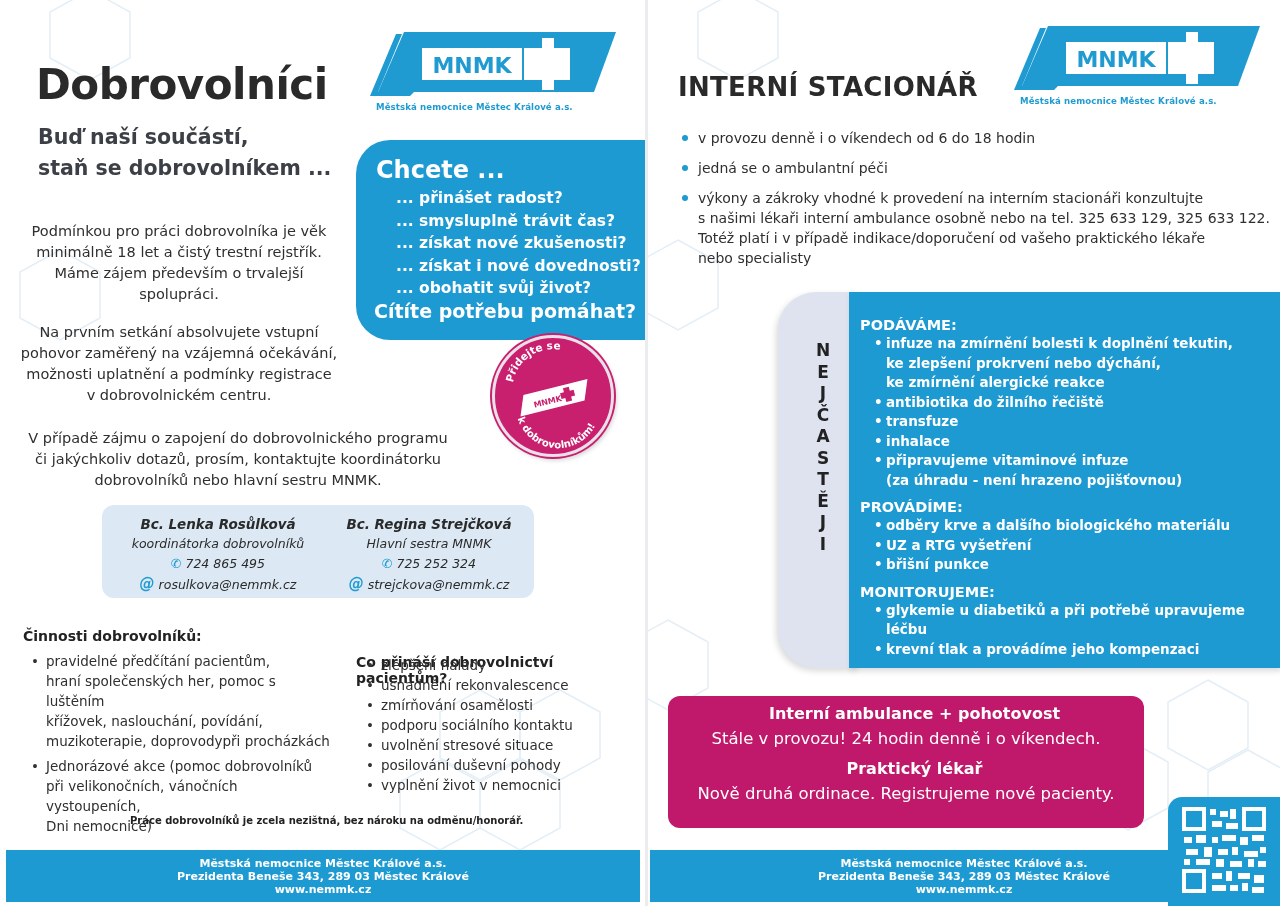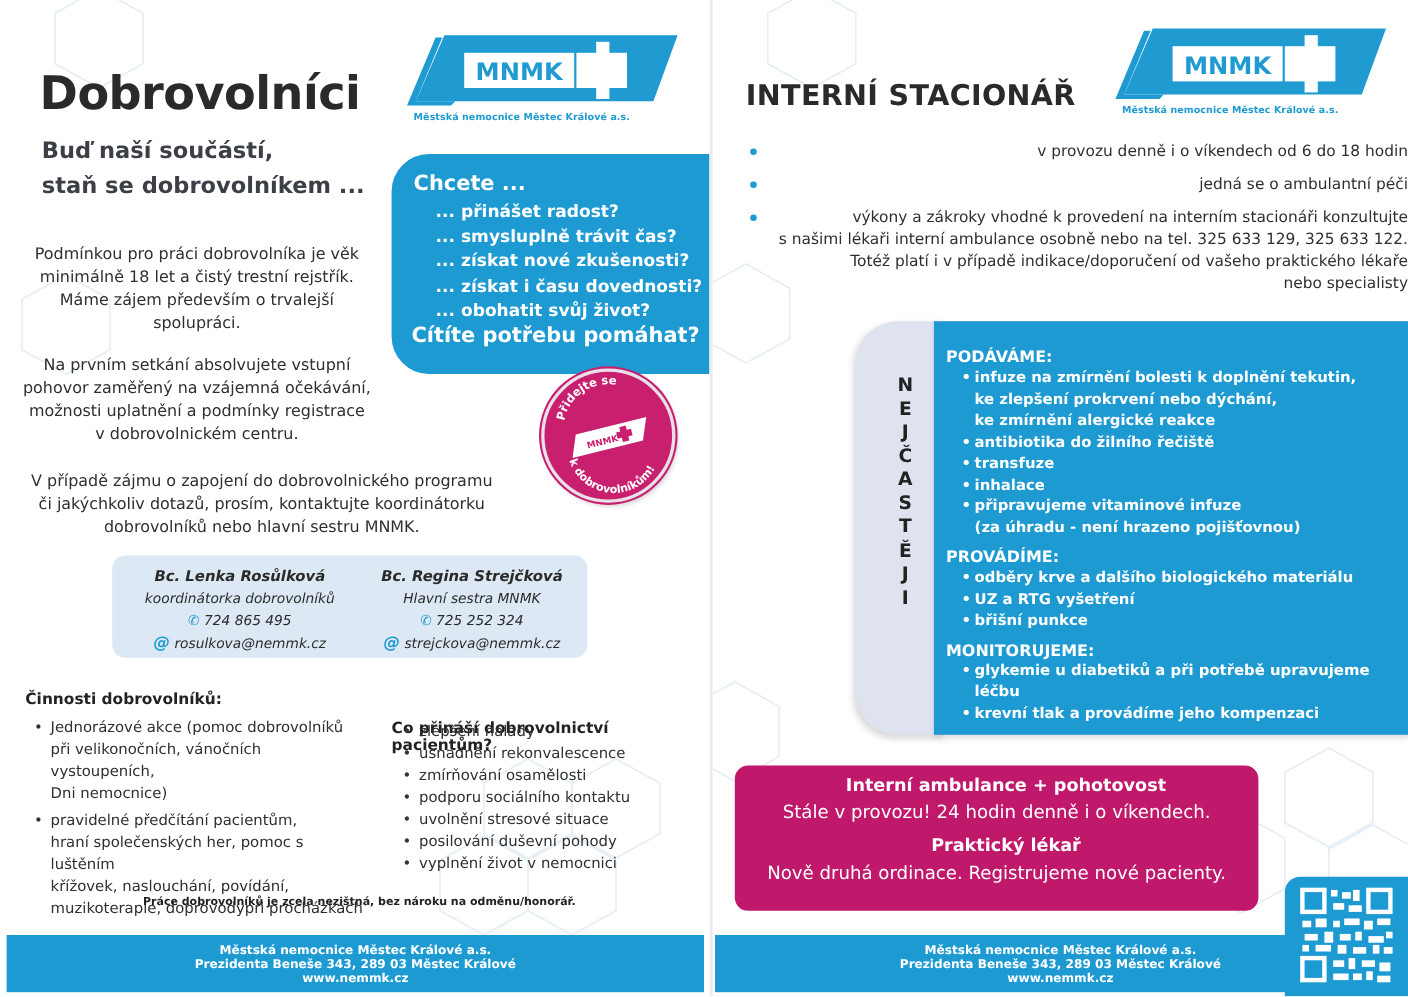--- a/index.html
+++ b/index.html
@@ -20,21 +20,21 @@
 
   
   .l-title { position: absolute; left: 36px; top: 60px; font-size: 42px; font-weight: bold; color: #2a2a2a; letter-spacing: -0.5px; }
   .l-sub { position: absolute; left: 38px; top: 122px; font-size: 20.5px; font-weight: bold; color: #3c4046; line-height: 31px; }
   .l-para { position: absolute; text-align: center; font-size: 14.5px; line-height: 21px; color: #2f2f2f; }
   .p1 { left: 20px; top: 221px; width: 318px; }
   .p2 { left: 18px; top: 322px; width: 322px; }
   .p3 { left: 18px; top: 428px; width: 440px; }
 
   .chcete { position: absolute; left: 356px; top: 140px; width: 289px; height: 200px; background: #1e9ad3; border-radius: 34px 0 0 34px; color: #fff; font-weight: bold; padding: 16px 0 0 20px; }
-  .chcete .ch-title { font-size: 19px; margin-bottom: 3px; }
+  .chcete .ch-title { font-size: 24px; margin-bottom: 3px; }
   .chcete .ch-line { font-size: 15.5px; line-height: 22.5px; padding-left: 20px; white-space: nowrap; }
   .chcete .ch-last { font-size: 19px; line-height: 22.5px; white-space: nowrap; margin-left: -2px; }
 
   .badge { position: absolute; left: 492px; top: 335px; width: 122px; height: 122px; border-radius: 50%; background: #c81f6e; border: 3px solid #e9e1ea; box-shadow: 0 0 0 2px #c81f6e, 2px 3px 5px rgba(0,0,0,0.2); }
 
   .contacts { position: absolute; left: 102px; top: 505px; width: 432px; height: 93px; background: #dce9f4; border-radius: 12px; font-style: italic; }
   .contact { position: absolute; top: 9px; text-align: center; font-size: 12.5px; line-height: 20px; color: #2a2a2a; }
   .contact .c-name { font-weight: bold; font-size: 13.5px; }
   .c1 { left: 26px; width: 180px; }
   .c2 { left: 232px; width: 190px; }
@@ -53,21 +53,21 @@
 
   .l-note { position: absolute; left: 130px; top: 815px; font-size: 10px; font-weight: bold; color: #222; white-space: nowrap; }
 
   .footer { position: absolute; bottom: 4px; height: 52px; background: #1e9ad3; color: #fff; text-align: center; font-weight: bold; font-size: 11px; line-height: 13px; padding-top: 7px; }
   .f-left { left: 6px; width: 634px; }
   .f-right { left: 2px; width: 628px; }
 
   
   .r-title { position: absolute; left: 30px; top: 72px; font-size: 26px; font-weight: bold; color: #2a2a2a; letter-spacing: 0.3px; }
   .r-list { position: absolute; left: 32px; top: 128px; width: 600px; list-style: none; font-size: 14px; line-height: 20px; color: #2f2f2f; }
-  .r-list li { position: relative; padding-left: 18px; margin-bottom: 10px; text-align: right; }
+  .r-list li { position: relative; padding-left: 18px; margin-bottom: 10px; }
   .r-list li::before { content: ""; position: absolute; left: 2px; top: 7px; width: 6px; height: 6px; border-radius: 50%; background: #1e9ad3; }
 
   .nej-tab { position: absolute; left: 130px; top: 292px; width: 80px; height: 376px; background: #dfe3f0; border-radius: 38px 0 0 38px; box-shadow: -2px 3px 6px rgba(0,0,0,0.15); }
   .nej-letters { position: absolute; left: 160px; top: 340px; width: 30px; text-align: center; font-weight: bold; font-size: 17px; line-height: 21.5px; color: #222; }
   .nej-panel { position: absolute; left: 201px; top: 292px; width: 431px; height: 376px; background: #1e9ad3; color: #fff; font-weight: bold; padding: 24px 0 0 11px; box-shadow: 2px 3px 6px rgba(0,0,0,0.15); }
   .np-head { font-size: 14.5px; line-height: 18px; }
   .np-list { list-style: none; font-size: 13.5px; line-height: 19.5px; margin: 0 0 8px 14px; }
   .np-list li { position: relative; padding-left: 12px; }
   .np-list li::before { content: "•"; position: absolute; left: 0; top: 0; }
 
@@ -129,21 +129,21 @@
     <div>V případě zájmu o zapojení do dobrovolnického programu</div>
     <div>či jakýchkoliv dotazů, prosím, kontaktujte koordinátorku</div>
     <div>dobrovolníků nebo hlavní sestru MNMK.</div>
   </div>
 
   <div class="chcete">
     <div class="ch-title">Chcete ...</div>
     <div class="ch-line">... přinášet radost?</div>
     <div class="ch-line">... smysluplně trávit čas?</div>
     <div class="ch-line">... získat nové zkušenosti?</div>
-    <div class="ch-line">... získat i času dovednosti?</div>
+    <div class="ch-line">... získat i nové dovednosti?</div>
     <div class="ch-line">... obohatit svůj život?</div>
     <div class="ch-last">Cítíte potřebu pomáhat?</div>
   </div>
 
   <div class="badge">
     <svg width="116" height="116" viewBox="0 0 116 116">
       <defs>
         <path id="arcTop" d="M18 60 A40 40 0 0 1 98 44"></path>
         <path id="arcBot" d="M22 78 A40 40 0 0 0 104 58"></path>
       </defs>
@@ -173,29 +173,29 @@
       <div class="c-name">Bc. Regina Strejčková</div>
       <div>Hlavní sestra MNMK</div>
       <div><span class="c-phone-icon">✆</span><span>725 252 324</span></div>
       <div><span class="c-at-icon">@</span><span>strejckova@nemmk.cz</span></div>
     </div>
   </div>
 
   <div class="sec-head h-left">Činnosti dobrovolníků:</div>
   <ul class="blist bl-left">
     <li>
-      <div>Jednorázové akce (pomoc dobrovolníků</div>
-      <div>při velikonočních, vánočních vystoupeních,</div>
-      <div>Dni nemocnice)</div>
-    </li>
-    <li>
       <div>pravidelné předčítání pacientům,</div>
       <div>hraní společenských her, pomoc s luštěním</div>
       <div>křížovek, naslouchání, povídání,</div>
       <div>muzikoterapie, doprovodypři procházkách</div>
+    </li>
+    <li>
+      <div>Jednorázové akce (pomoc dobrovolníků</div>
+      <div>při velikonočních, vánočních vystoupeních,</div>
+      <div>Dni nemocnice)</div>
     </li>
   </ul>
 
   <div class="sec-head h-right">Co přináší dobrovolnictví pacientům?</div>
   <ul class="blist bl-right">
     <li>zlepšení nálady</li>
     <li>usnadnění rekonvalescence</li>
     <li>zmírňování osamělosti</li>
     <li>podporu sociálního kontaktu</li>
     <li>uvolnění stresové situace</li>

